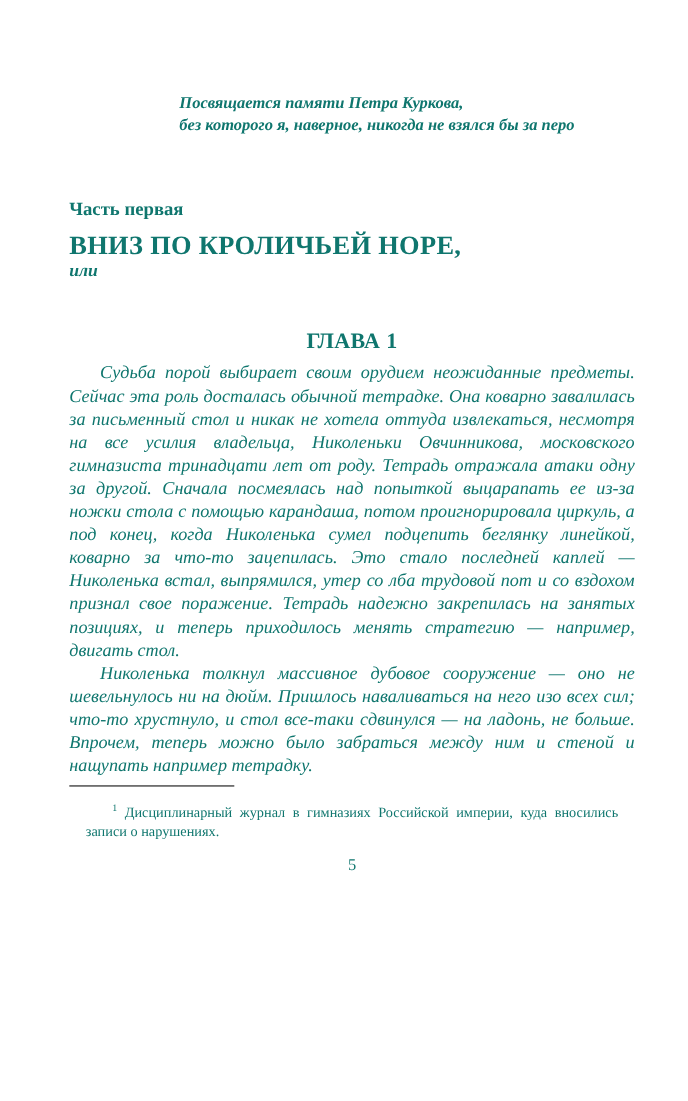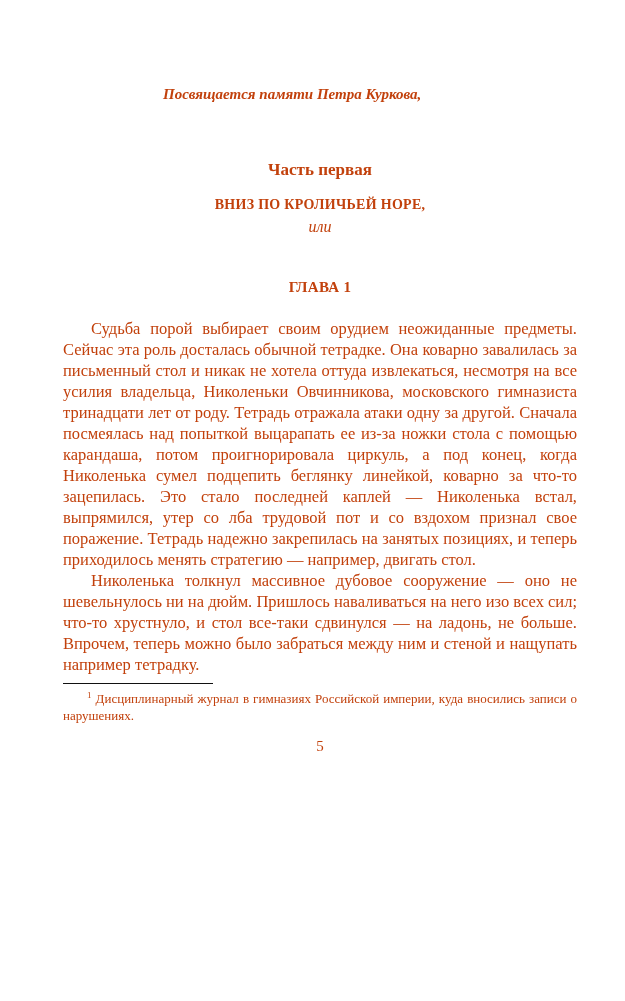--- a/index.html
+++ b/index.html
@@ -6,82 +6,82 @@
     margin: 0;
     padding: 0;
     background: #ffffff;
   }
   .page {
     position: relative;
     width: 625px;
     height: 1001px;
     box-sizing: border-box;
     background: #ffffff;
-    color: #c2410c;
+    color: #0f766e;
     font-family: "Liberation Serif", "DejaVu Serif", serif;
     padding: 84px 48px 0 63px;
     overflow: hidden;
   }
   .dedication {
     font-style: italic;
     font-weight: bold;
     font-size: 15px;
     line-height: 20px;
     margin-left: 100px;
     white-space: nowrap;
   }
   .part-header {
-    text-align: center;
     margin-top: 56px;
   }
   .part-label {
     font-weight: bold;
     font-size: 17px;
     margin-bottom: 13px;
   }
   .part-title {
     font-weight: bold;
-    font-size: 14px;
+    font-size: 24px;
     line-height: 23px;
     letter-spacing: 0.3px;
   }
   .part-connector {
-    font-weight: normal;
+    font-weight: bold;
     font-style: italic;
     font-size: 16px;
     line-height: 21px;
   }
   .chapter-title {
     text-align: center;
     font-weight: bold;
-    font-size: 15px;
+    font-size: 20px;
     margin-top: 42px;
-    margin-bottom: 22px;
+    margin-bottom: 6px;
     letter-spacing: 0.3px;
   }
   .body-text p {
     margin: 0;
     font-size: 16.5px;
     line-height: 21px;
     text-align: justify;
     text-indent: 28px;
     hyphens: auto;
+    font-style: italic;
     -webkit-hyphens: auto;
   }
   .footnote-area {
     margin-top: 8px;
   }
   .footnote-rule {
     width: 150px;
     height: 0;
     border-top: 1px solid #111111;
     margin-bottom: 6px;
   }
   .footnote {
-    margin: 0;
+    margin: 15px;
     font-size: 13px;
     line-height: 17px;
     text-align: justify;
     text-indent: 24px;
     hyphens: auto;
     -webkit-hyphens: auto;
   }
   .footnote sup {
     font-size: 9px;
     line-height: 0;
@@ -92,20 +92,21 @@
     margin-top: 14px;
   }
 </style>
 </head>
 <body>
 
 <div class="page">
 
   <div class="dedication">
     <div>Посвящается памяти Петра Куркова,</div>
+    <div>без которого я, наверное, никогда не взялся бы за перо</div>
   </div>
 
   <div class="part-header">
     <div class="part-label">Часть первая</div>
     <div class="part-title">ВНИЗ ПО КРОЛИЧЬЕЙ НОРЕ,</div>
     <div class="part-connector">или</div>
   </div>
 
   <div class="chapter-title">ГЛАВА 1</div>
 

